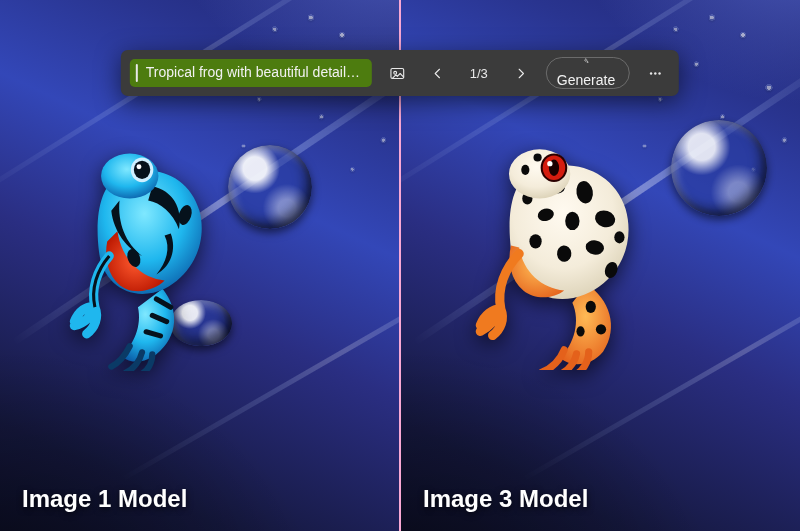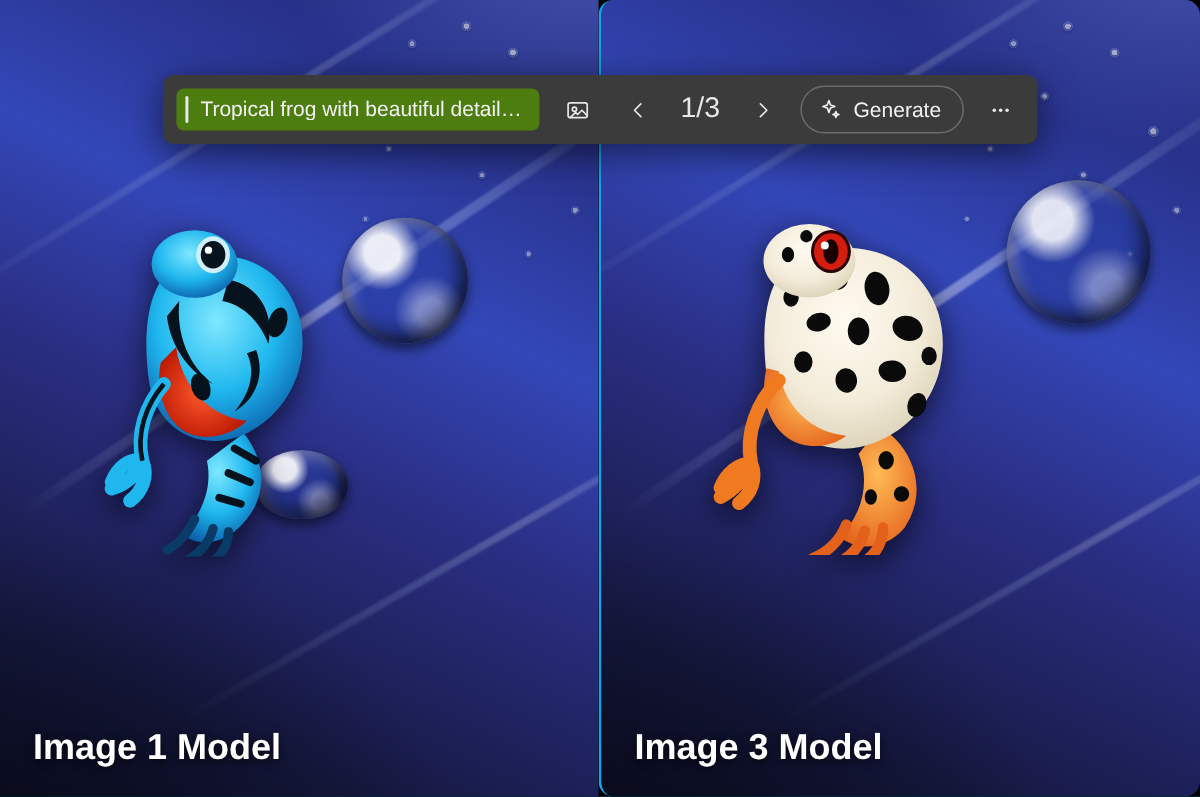--- a/index.html
+++ b/index.html
@@ -18,22 +18,21 @@
     inset:0;
     display:flex;
   }
   .pane{
     position:relative;
     flex:1 1 50%;
     overflow:hidden;
     text-align:right;
   }
   .pane + .pane{
-    border-left:2px solid #0ea5e9;
-    border-radius:10px;
+    border-left:2px solid #f9a8d4;
   }
 
   
   .leaves{
     position:absolute;
     inset:-40px;
     background:
       radial-gradient(120% 85% at 10% 110%, rgba(0,0,0,.55) 0%, rgba(0,0,0,0) 55%),
       radial-gradient(110% 70% at 95% -10%, #586bd4 0%, rgba(88,107,212,0) 48%),
       linear-gradient(205deg,#1c1f63 0%, #29348f 22%, #3347b8 38%, #2a2e82 55%, #15183e 80%, #0b0d22 100%);
@@ -152,34 +151,35 @@
     display:flex;
     align-items:center;
     justify-content:center;
     border-radius:5px;
     cursor:pointer;
   }
   .ibox svg{ width:17px; height:17px; stroke:#e8e8e8; fill:none; stroke-width:1.6; stroke-linecap:round; stroke-linejoin:round;}
   .page-ind{
     padding:0 4px;
     color:#e8e8e8;
-    font-size:19px;
+    font-size:13px;
     min-width:26px;
     text-align:center;
   }
   .gen-btn{
     display:flex;
     align-items:center;
     gap:8px;
     height:30px;
     padding:0 14px 0 10px;
     border:1px solid #6b6b6b;
     border-radius:16px;
     cursor:pointer;
     color:#f2f2f2;
+    flex-direction:column;
   }
   .gen-btn svg{ width:16px; height:16px; stroke:#f2f2f2; fill:none; stroke-width:1.6; stroke-linecap:round; stroke-linejoin:round;}
 </style>
 </head>
 <body>
 
 <div class="stage">
 
   <div class="pane left">
     <div class="leaves"></div>

